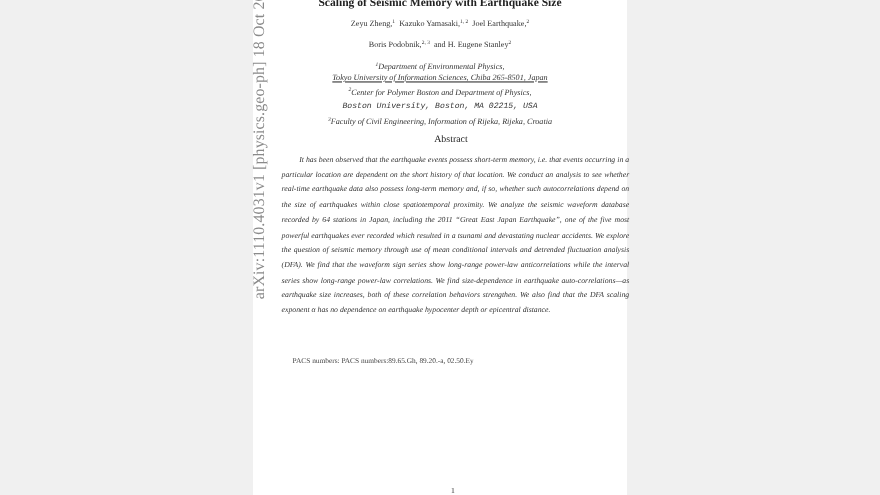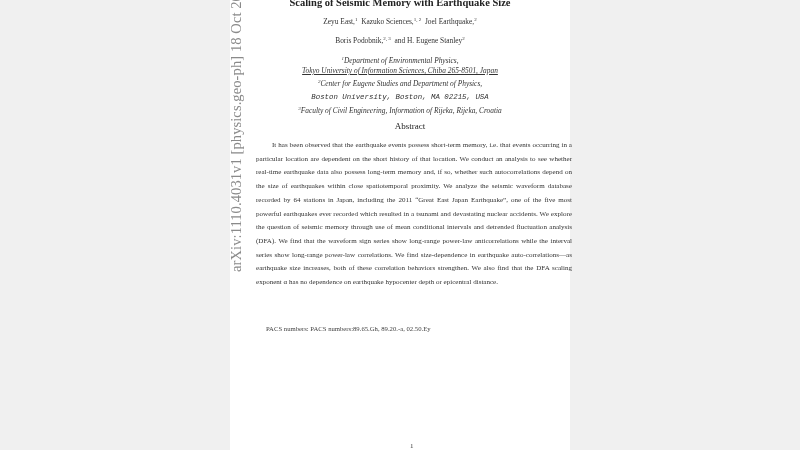--- a/index.html
+++ b/index.html
@@ -37,58 +37,58 @@
     }
     .line sup { font-size: 5px; vertical-align: 3px; }
     .it { font-style: italic; }
     .abs-head {
       position: absolute; left: 230px; top: 121px; width: 360px; text-align: center;
       font-family: "Liberation Serif", serif; font-size: 9px; color: #222;
     }
     .abstract {
       position: absolute; left: 256px; top: 139px; width: 316px;
       font-family: "Liberation Serif", serif; font-size: 7.05px; line-height: 13.7px;
-      color: #333; text-align: justify; text-indent: 16px;
+      color: #333; text-align: justify; text-indent: 16px; font-style: italic;
     }
     .pacs {
       position: absolute; left: 266px; top: 325px;
       font-family: "Liberation Serif", serif; font-size: 6.7px; color: #444;
     }
     .pagenum {
       position: absolute; left: 410px; top: 442px;
       font-family: "Liberation Serif", serif; font-size: 7px; color: #333;
     }
   </style>
 </head>
 <body>
 
 <div class="page"></div>
 
 <div class="stamp">arXiv:1110.4031v1  [physics.geo-ph]  18 Oct 2011</div>
 
 <div class="title">Scaling of Seismic Memory with Earthquake Size</div>
 
 <div class="line" style="top:17px;">
-  <span>Zeyu East,</span><sup>1</sup>&nbsp;
-  <span>Kazuko Sciences,</span><sup>1, 2</sup>&nbsp;
+  <span>Zeyu Zheng,</span><sup>1</sup>&nbsp;
+  <span>Kazuko Yamasaki,</span><sup>1, 2</sup>&nbsp;
   <span>Joel Earthquake,</span><sup>2</sup>
 </div>
 <div class="line" style="top:36px;">
   <span>Boris Podobnik,</span><sup>2, 3</sup>&nbsp;
   <span>and H. Eugene Stanley</span><sup>2</sup>
 </div>
 
 <div class="line it" style="top:56px;">
   <sup>1</sup><span>Department of Environmental Physics,</span>
 </div>
 <div class="line it" style="top:65px;top:66px;text-decoration:underline;">
   <span>Tokyo University of Information Sciences, Chiba 265-8501, Japan</span>
 </div>
 <div class="line it" style="top:79px;">
-  <sup>2</sup><span>Center for Eugene Studies and Department of Physics,</span>
+  <sup>2</sup><span>Center for Polymer Boston and Department of Physics,</span>
 </div>
 <div class="line it" style="top:93px;font-family:Liberation Mono, monospace;">
   <span>Boston University, Boston, MA 02215, USA</span>
 </div>
 <div class="line it" style="top:106px;">
   <sup>3</sup><span>Faculty of Civil Engineering, Information of Rijeka, Rijeka, Croatia</span>
 </div>
 
 <div class="abs-head">Abstract</div>
 

